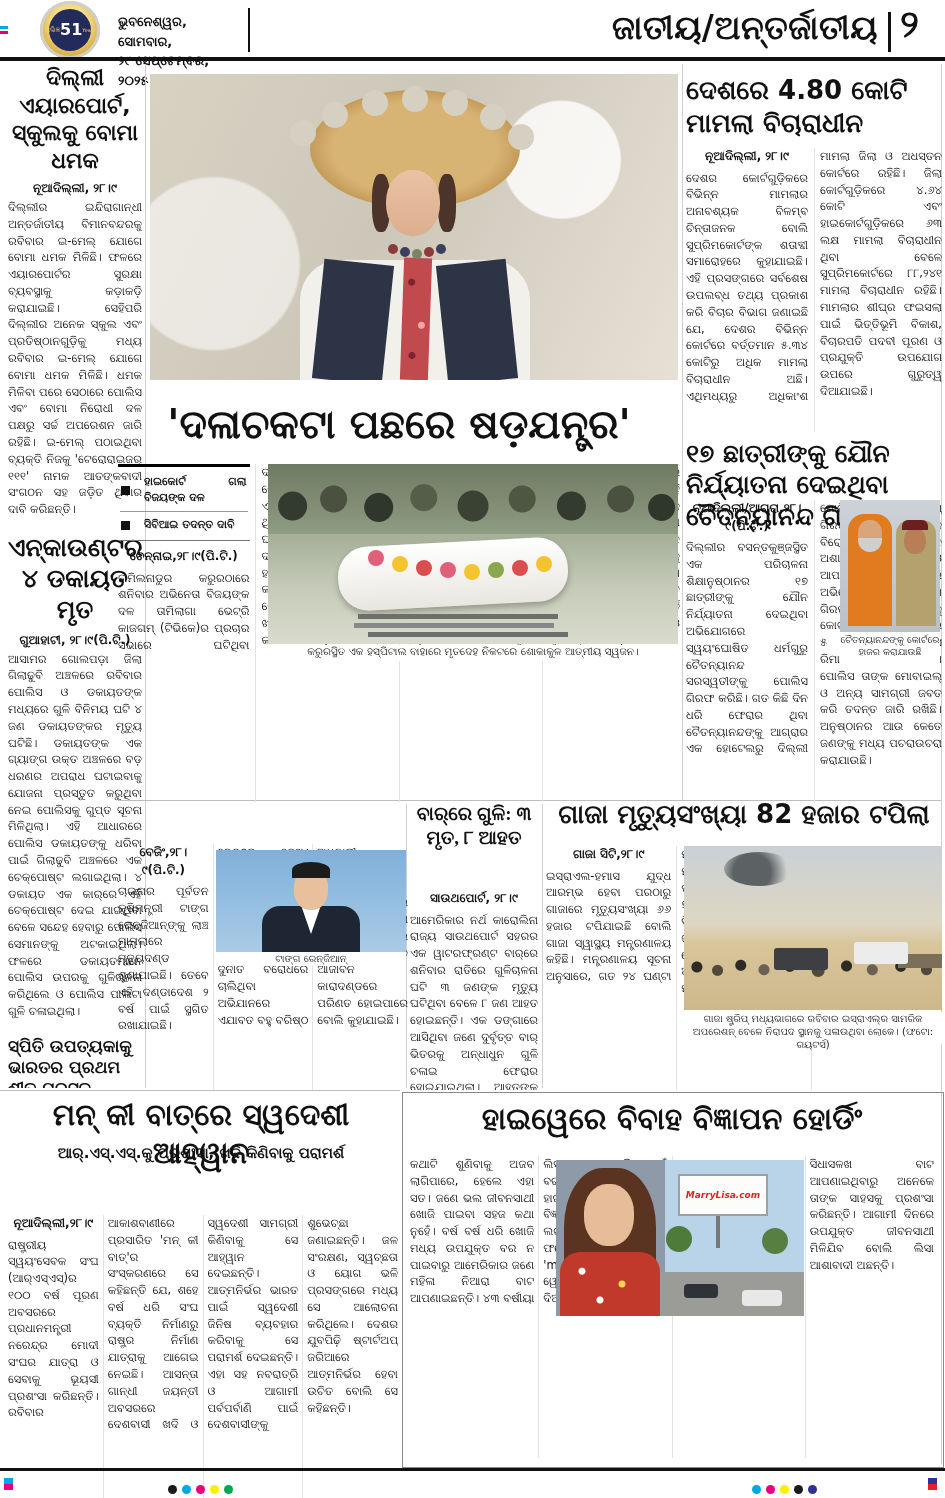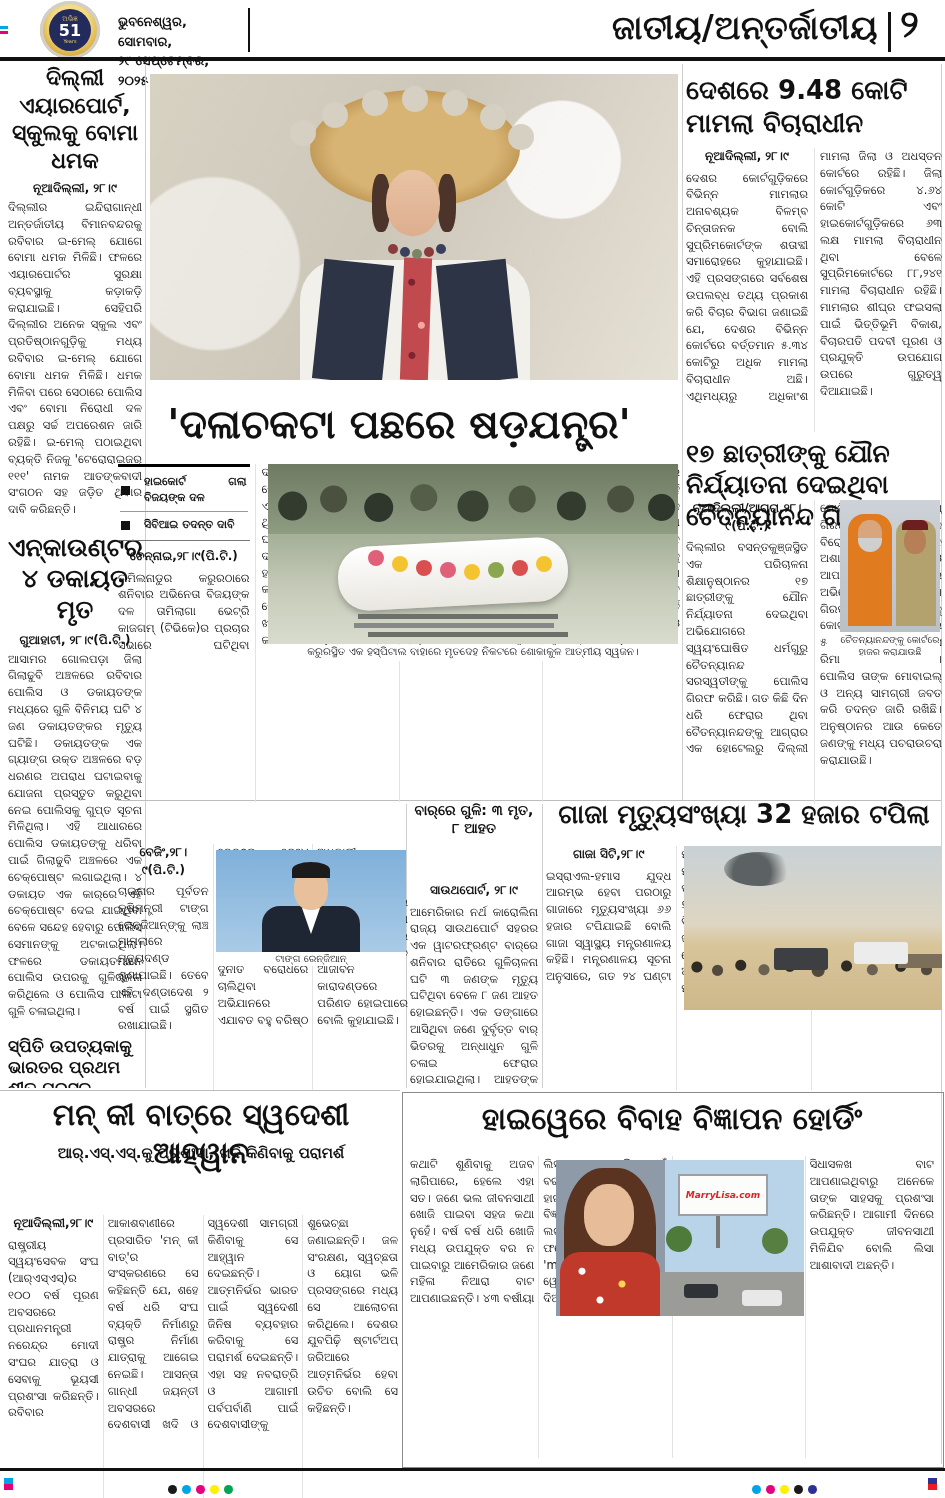--- a/index.html
+++ b/index.html
@@ -8,21 +8,21 @@
   .abs{position:absolute;}
   .hairline-v{width:1px;background:#cfcfcf;}
   .hairline-h{height:1px;background:#bdbdbd;}
   .rule-black{background:#111;}
 
   
   .logo-outer{width:60px;height:58px;border-radius:50%;
      background:radial-gradient(circle at 50% 40%,#f4dc8a 0 40%,#d9ab3c 70%,#a97c1d 100%);
      box-shadow:0 0 0 3px #cfcfcf inset;display:flex;align-items:center;justify-content:center;}
   .logo-inner{width:42px;height:42px;border-radius:50%;background:#232a5c;color:#fff;
-     display:flex;flex-direction:column;align-items:center;justify-content:center;line-height:1;}
+     display:flex;flex-direction:row;align-items:center;justify-content:center;line-height:1;}
   .logo-word{font-size:7px;color:#f3d36b;}
   .logo-number{font-size:16px;font-weight:700;}
   .logo-years{font-size:5px;color:#f3d36b;}
   .hdr-date{font-size:13px;font-weight:700;line-height:1.5;}
   .hdr-section{font-size:33px;font-weight:700;text-align:right;letter-spacing:.5px;}
   .hdr-page{font-size:38px;font-weight:700;}
 
   
   .headline{font-weight:700;line-height:1.25;}
   .dateline{font-size:12px;font-weight:700;text-align:center;margin:7px 0 4px;}
@@ -226,21 +226,21 @@
   </div>
 
   <div class="abs ph ph-funeral" style="left:268px;top:464px;width:410px;height:180px;">
     <div class="crowd-strip"></div>
     <div class="drape"></div>
     <div class="garland"></div>
     <div class="gurney"></div>
   </div>
   <div class="abs caption" style="left:268px;top:645px;width:410px;height:16px;">କରୁରସ୍ଥିତ ଏକ ହସ୍ପିଟାଲ ବାହାରେ ମୃତଦେହ ନିକଟରେ ଶୋକାକୁଳ ଆତ୍ମୀୟ ସ୍ୱଜନ।</div>
 
-  <div class="abs headline" style="left:686px;top:74px;width:256px;height:68px;font-size:26px;">ଦେଶରେ 9.48 କୋଟି ମାମଲା ବିଚାରାଧୀନ</div>
+  <div class="abs headline" style="left:686px;top:74px;width:256px;height:68px;font-size:26px;">ଦେଶରେ 4.80 କୋଟି ମାମଲା ବିଚାରାଧୀନ</div>
   <div class="abs colflow bodytext" style="left:686px;top:148px;width:256px;height:284px;columns:2;">
     <div class="dateline" style="margin-top:0;">ନୂଆଦିଲ୍ଲୀ, ୨୮।୯</div>
     <span>ଦେଶର କୋର୍ଟଗୁଡ଼ିକରେ ବିଭିନ୍ନ ମାମଲାର ଅନାବଶ୍ୟକ ବିଳମ୍ବ ଚିନ୍ତାଜନକ ବୋଲି ସୁପ୍ରିମକୋର୍ଟଙ୍କ ଶତାବ୍ଦୀ ସମାରୋହରେ କୁହାଯାଇଛି। ଏହି ପ୍ରସଙ୍ଗରେ ସର୍ବଶେଷ ଉପଲବ୍ଧ ତଥ୍ୟ ପ୍ରକାଶ କରି ବିଚାର ବିଭାଗ ଜଣାଇଛି ଯେ, ଦେଶର ବିଭିନ୍ନ କୋର୍ଟରେ ବର୍ତ୍ତମାନ ୫.୩୪ କୋଟିରୁ ଅଧିକ ମାମଲା ବିଚାରାଧୀନ ଅଛି। ଏଥିମଧ୍ୟରୁ ଅଧିକାଂଶ ମାମଲା ଜିଲା ଓ ଅଧସ୍ତନ କୋର୍ଟରେ ରହିଛି। ଜିଲା କୋର୍ଟଗୁଡ଼ିକରେ ୪.୬୪ କୋଟି ଏବଂ ହାଇକୋର୍ଟଗୁଡ଼ିକରେ ୬୩ ଲକ୍ଷ ମାମଲା ବିଚାରାଧୀନ ଥିବା ବେଳେ ସୁପ୍ରିମକୋର୍ଟରେ ୮୮,୨୪୧ ମାମଲା ବିଚାରାଧୀନ ରହିଛି। ମାମଲାର ଶୀଘ୍ର ଫଇସଲା ପାଇଁ ଭିତ୍ତିଭୂମି ବିକାଶ, ବିଚାରପତି ପଦବୀ ପୂରଣ ଓ ପ୍ରଯୁକ୍ତି ଉପଯୋଗ ଉପରେ ଗୁରୁତ୍ୱ ଦିଆଯାଇଛି।</span>
   </div>
 
   <div class="abs headline" style="left:686px;top:438px;width:256px;height:58px;font-size:25px;">୧୭ ଛାତ୍ରୀଙ୍କୁ ଯୌନ ନିର୍ଯ୍ୟାତନା ଦେଇଥିବା ଚୈତନ୍ୟାନନ୍ଦ ଗିରଫ</div>
   <div class="abs colflow bodytext" style="left:686px;top:500px;width:256px;height:304px;columns:2;">
     <div class="dateline" style="margin-top:0;">ନୂଆଦିଲ୍ଲୀ/ଆଗ୍ରା,୨୮।୯(ପି.ଟି.)</div>
     <span>ଦିଲ୍ଲୀର ବସନ୍ତକୁଞ୍ଜସ୍ଥିତ ଏକ ପରିଚାଳନା ଶିକ୍ଷାନୁଷ୍ଠାନର ୧୭ ଛାତ୍ରୀଙ୍କୁ ଯୌନ ନିର୍ଯ୍ୟାତନା ଦେଇଥିବା ଅଭିଯୋଗରେ ସ୍ୱୟଂଘୋଷିତ ଧର୍ମଗୁରୁ ଚୈତନ୍ୟାନନ୍ଦ ସରସ୍ୱତୀଙ୍କୁ ପୋଲିସ ଗିରଫ କରିଛି। ଗତ କିଛି ଦିନ ଧରି ଫେରାର ଥିବା ଚୈତନ୍ୟାନନ୍ଦଙ୍କୁ ଆଗ୍ରାର ଏକ ହୋଟେଲରୁ ଦିଲ୍ଲୀ ପୋଲିସର ସ୍ୱତନ୍ତ୍ର ଟିମ୍ ଗିରଫ କରିଥିଲା। ତାଙ୍କ ବିରୋଧରେ ଛାତ୍ରୀମାନେ ଅଶାଳୀନ ମେସେଜ୍ ଓ ଆପତ୍ତିଜନକ ବ୍ୟବହାରର ଅଭିଯୋଗ ଆଣିଥିଲେ। ଗିରଫ ପରେ ତାଙ୍କୁ କୋର୍ଟରେ ହାଜର କରାଯାଇ ୫ ଦିନିଆ ପୋଲିସ ରିମାଣ୍ଡରେ ପଠାଯାଇଛି। ପୋଲିସ ତାଙ୍କ ମୋବାଇଲ୍ ଓ ଅନ୍ୟ ସାମଗ୍ରୀ ଜବତ କରି ତଦନ୍ତ ଜାରି ରଖିଛି। ଅନୁଷ୍ଠାନର ଆଉ କେତେ ଜଣଙ୍କୁ ମଧ୍ୟ ପଚରାଉଚରା କରାଯାଉଛି।</span>
   </div>
@@ -259,36 +259,37 @@
     <span>ଚାଇନାର ପୂର୍ବତନ କୃଷିମନ୍ତ୍ରୀ ଟାଙ୍ଗ ରେନ୍‌ଜିଆନ୍‌ଙ୍କୁ ଲାଞ୍ଚ ମାମଲାରେ ମୃତ୍ୟୁଦଣ୍ଡ ଶୁଣାଯାଇଛି। ତେବେ ଏହି ଦଣ୍ଡାଦେଶ ୨ ବର୍ଷ ପାଇଁ ସ୍ଥଗିତ ରଖାଯାଇଛି। ୨୦୦୭ରୁ ୨୦୨୪ ମଧ୍ୟରେ ବିଭିନ୍ନ ପଦବୀରେ ଥିବା ବେଳେ ସେ ୨୬.୮ କୋଟି ୟୁଆନ୍ ଲାଞ୍ଚ ନେଇଥିବା କୋର୍ଟରେ ପ୍ରମାଣିତ ହୋଇଛି। ଦୁର୍ନୀତି ବିରୋଧରେ ଚାଲିଥିବା ଅଭିଯାନରେ ଏଯାବତ ବହୁ ବରିଷ୍ଠ ଅଧିକାରୀ କାର୍ଯ୍ୟାନୁଷ୍ଠାନର ସମ୍ମୁଖୀନ ହୋଇଛନ୍ତି। ଦୁଇ ବର୍ଷ ଭଲ ଆଚରଣ ପ୍ରଦର୍ଶନ କଲେ ତାଙ୍କ ଦଣ୍ଡ ଆଜୀବନ କାରାଦଣ୍ଡରେ ପରିଣତ ହୋଇପାରେ ବୋଲି କୁହାଯାଇଛି।</span>
   </div>
   <div class="abs ph ph-tang" style="left:216px;top:850px;width:190px;height:102px;">
     <div class="tang-suit"></div>
     <div class="tang-shirt"></div>
     <div class="tang-face"></div>
     <div class="tang-hair"></div>
   </div>
   <div class="abs caption" style="left:216px;top:952px;width:190px;height:14px;font-size:10px;">ଟାଙ୍ଗ ରେନ୍‌ଜିଆନ୍</div>
 
-  <div class="abs headline" style="left:410px;top:802px;width:128px;height:78px;font-size:14px;text-align:center;">ବାର୍‌ରେ ଗୁଳି: ୩ ମୃତ, ୮ ଆହତ</div>
+  <div class="abs headline" style="left:410px;top:802px;width:128px;height:78px;font-size:19px;text-align:center;font-family:Liberation Serif, serif;">ବାର୍‌ରେ ଗୁଳି: ୩ ମୃତ, ୮ ଆହତ</div>
   <div class="abs bodytext" style="left:410px;top:882px;width:128px;height:208px;overflow:hidden;">
-    <div class="dateline" style="margin-top:0;">ସାଉଥପୋର୍ଟ, ୨୮।୯</div>
+    <div class="dateline" style="margin-top:8px;">ସାଉଥପୋର୍ଟ, ୨୮।୯</div>
     <span>ଆମେରିକାର ନର୍ଥ କାରୋଲିନା ରାଜ୍ୟ ସାଉଥପୋର୍ଟ ସହରର ଏକ ୱାଟରଫ୍ରଣ୍ଟ ବାର୍‌ରେ ଶନିବାର ରାତିରେ ଗୁଳିଚାଳନା ଘଟି ୩ ଜଣଙ୍କ ମୃତ୍ୟୁ ଘଟିଥିବା ବେଳେ ୮ ଜଣ ଆହତ ହୋଇଛନ୍ତି। ଏକ ଡଙ୍ଗାରେ ଆସିଥିବା ଜଣେ ଦୁର୍ବୃତ୍ତ ବାର୍ ଭିତରକୁ ଅନ୍ଧାଧୁନ ଗୁଳି ଚଳାଇ ଫେରାର ହୋଇଯାଇଥିଲା। ଆହତଙ୍କ ମଧ୍ୟରୁ କେତେକଙ୍କ ଅବସ୍ଥା ଗୁରୁତର ଥିବା ଜଣାପଡ଼ିଛି। ସନ୍ଦିଗ୍ଧକୁ ଧରିବା ପାଇଁ ପୋଲିସ ଓ କୋଷ୍ଟଗାର୍ଡ ଅଭିଯାନ ଚଳାଇଛନ୍ତି।</span>
   </div>
 
-  <div class="abs headline" style="left:546px;top:798px;width:396px;height:44px;font-size:26px;text-align:center;">ଗାଜା ମୃତ୍ୟୁସଂଖ୍ୟା 32 ହଜାର ଟପିଲା</div>
+  <div class="abs headline" style="left:546px;top:798px;width:396px;height:44px;font-size:26px;text-align:center;">ଗାଜା ମୃତ୍ୟୁସଂଖ୍ୟା 82 ହଜାର ଟପିଲା</div>
   <div class="abs colflow bodytext" style="left:546px;top:846px;width:396px;height:244px;columns:3;column-gap:10px;">
     <div class="dateline" style="margin-top:0;">ଗାଜା ସିଟି,୨୮।୯</div>
     <span>ଇସ୍ରାଏଲ-ହମାସ ଯୁଦ୍ଧ ଆରମ୍ଭ ହେବା ପରଠାରୁ ଗାଜାରେ ମୃତ୍ୟୁସଂଖ୍ୟା ୬୬ ହଜାର ଟପିଯାଇଛି ବୋଲି ଗାଜା ସ୍ୱାସ୍ଥ୍ୟ ମନ୍ତ୍ରଣାଳୟ କହିଛି। ମନ୍ତ୍ରଣାଳୟ ସୂଚନା ଅନୁସାରେ, ଗତ ୨୪ ଘଣ୍ଟା ମଧ୍ୟରେ ୭୭ ଜଣଙ୍କ ମୃତଦେହ ହସ୍ପିଟାଲରେ ପହଞ୍ଚିଛି। ୨୦୨୩ ଅକ୍ଟୋବର ୭ରେ ଯୁଦ୍ଧ ଆରମ୍ଭ ହେବା ଦିନଠାରୁ ଏଯାବତ ୬୬,୦୦୫ ଜଣଙ୍କ ମୃତ୍ୟୁ ଘଟିଥିବା ବେଳେ ୧,୬୮,୧୬୨ ଜଣ ଆହତ ହୋଇଛନ୍ତି। ମୃତକଙ୍କ ମଧ୍ୟରେ ଅଧିକାଂଶ ମହିଳା ଓ ଶିଶୁ। ୧୦ ପ୍ରତିଶତ ଲୋକ ଗୁରୁତର ଆହତ ଅବସ୍ଥାରେ ଚିକିତ୍ସିତ ହେଉଛନ୍ତି। ଗାଜା ସିଟି ଉପରେ ଇସ୍ରାଏଲର ଆକ୍ରମଣ ଜାରି ରହିଥିବାରୁ ହଜାର ହଜାର ଲୋକ ଦକ୍ଷିଣ ଦିଗକୁ ପଳାୟନ କରୁଛନ୍ତି।</span>
   </div>
   <div class="abs ph ph-gaza" style="left:684px;top:846px;width:258px;height:164px;">
     <div class="smoke"></div>
     <div class="gaza-crowd-fix"></div>
     <div class="gaza-truck"></div>
   </div>
+  <div class="abs caption" style="left:684px;top:1012px;width:258px;height:32px;font-size:10px;">ଗାଜା ଷ୍ଟ୍ରିପ୍ ମଧ୍ୟଭାଗରେ ରବିବାର ଇସ୍ରାଏଲ୍‌ର ସାମରିକ ଅପରେଶନ୍ ବେଳେ ନିରାପଦ ସ୍ଥାନକୁ ପଳାଉଥିବା ଲୋକେ। (ଫଟୋ: ରୟଟର୍ସ)</div>
 
   <div class="abs headline" style="left:4px;top:1096px;width:394px;height:46px;font-size:30px;text-align:center;">ମନ୍ କୀ ବାତ୍‌ରେ ସ୍ୱଦେଶୀ ଆହ୍ୱାନ</div>
   <div class="abs headline" style="left:4px;top:1144px;width:394px;height:24px;font-size:15px;text-align:center;">ଆର୍.ଏସ୍.ଏସ୍.କୁ ପ୍ରଶଂସା, ଖଦି କିଣିବାକୁ ପରାମର୍ଶ</div>
   <div class="abs colflow bodytext" style="left:8px;top:1215px;width:390px;height:290px;columns:4;column-gap:9px;">
     <div class="dateline" style="margin-top:0;">ନୂଆଦିଲ୍ଲୀ,୨୮।୯</div>
     <span>ରାଷ୍ଟ୍ରୀୟ ସ୍ୱୟଂସେବକ ସଂଘ (ଆର୍‌ଏସ୍‌ଏସ୍)ର ୧୦୦ ବର୍ଷ ପୂରଣ ଅବସରରେ ପ୍ରଧାନମନ୍ତ୍ରୀ ନରେନ୍ଦ୍ର ମୋଦୀ ସଂଘର ଯାତ୍ରା ଓ ସେବାକୁ ଭୂୟସୀ ପ୍ରଶଂସା କରିଛନ୍ତି। ରବିବାର ଆକାଶବାଣୀରେ ପ୍ରସାରିତ 'ମନ୍ କୀ ବାତ୍'ର ସଂସ୍କରଣରେ ସେ କହିଛନ୍ତି ଯେ, ଶହେ ବର୍ଷ ଧରି ସଂଘ ବ୍ୟକ୍ତି ନିର୍ମାଣରୁ ରାଷ୍ଟ୍ର ନିର୍ମାଣ ଯାତ୍ରାକୁ ଆଗେଇ ନେଇଛି। ଆସନ୍ତା ଗାନ୍ଧୀ ଜୟନ୍ତୀ ଅବସରରେ ଦେଶବାସୀ ଖଦି ଓ ସ୍ୱଦେଶୀ ସାମଗ୍ରୀ କିଣିବାକୁ ସେ ଆହ୍ୱାନ ଦେଇଛନ୍ତି। ଆତ୍ମନିର୍ଭର ଭାରତ ପାଇଁ ସ୍ୱଦେଶୀ ଜିନିଷ ବ୍ୟବହାର କରିବାକୁ ସେ ପରାମର୍ଶ ଦେଇଛନ୍ତି। ଏହା ସହ ନବରାତ୍ରି ଓ ଆଗାମୀ ପର୍ବପର୍ବାଣି ପାଇଁ ଦେଶବାସୀଙ୍କୁ ଶୁଭେଚ୍ଛା ଜଣାଇଛନ୍ତି। ଜଳ ସଂରକ୍ଷଣ, ସ୍ୱଚ୍ଛତା ଓ ୟୋଗ ଭଳି ପ୍ରସଙ୍ଗରେ ମଧ୍ୟ ସେ ଆଲୋଚନା କରିଥିଲେ। ଦେଶର ଯୁବପିଢ଼ି ଷ୍ଟାର୍ଟଅପ୍ ଜରିଆରେ ଆତ୍ମନିର୍ଭର ହେବା ଉଚିତ ବୋଲି ସେ କହିଛନ୍ତି।</span>
   </div>
 
   <div class="abs" style="left:402px;top:1092px;width:540px;height:374px;border:1.5px solid #8a8a8a;"></div>
   <div class="abs headline" style="left:402px;top:1100px;width:540px;height:48px;font-size:30px;text-align:center;">ହାଇୱେରେ ବିବାହ ବିଜ୍ଞାପନ ହୋର୍ଡିଂ</div>

